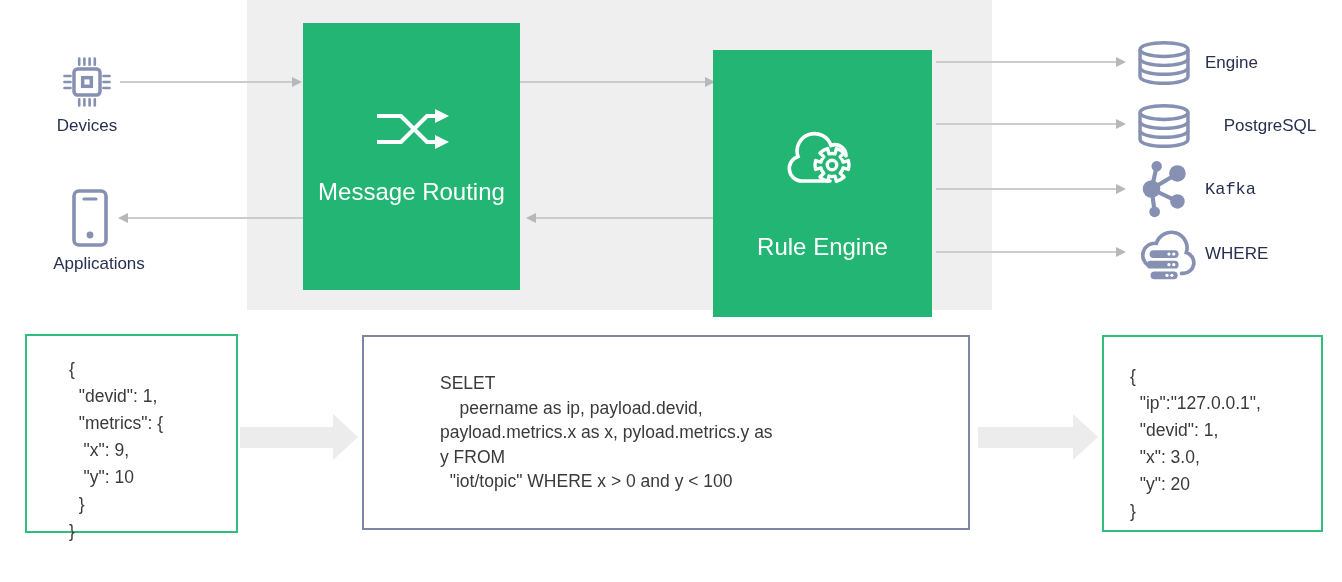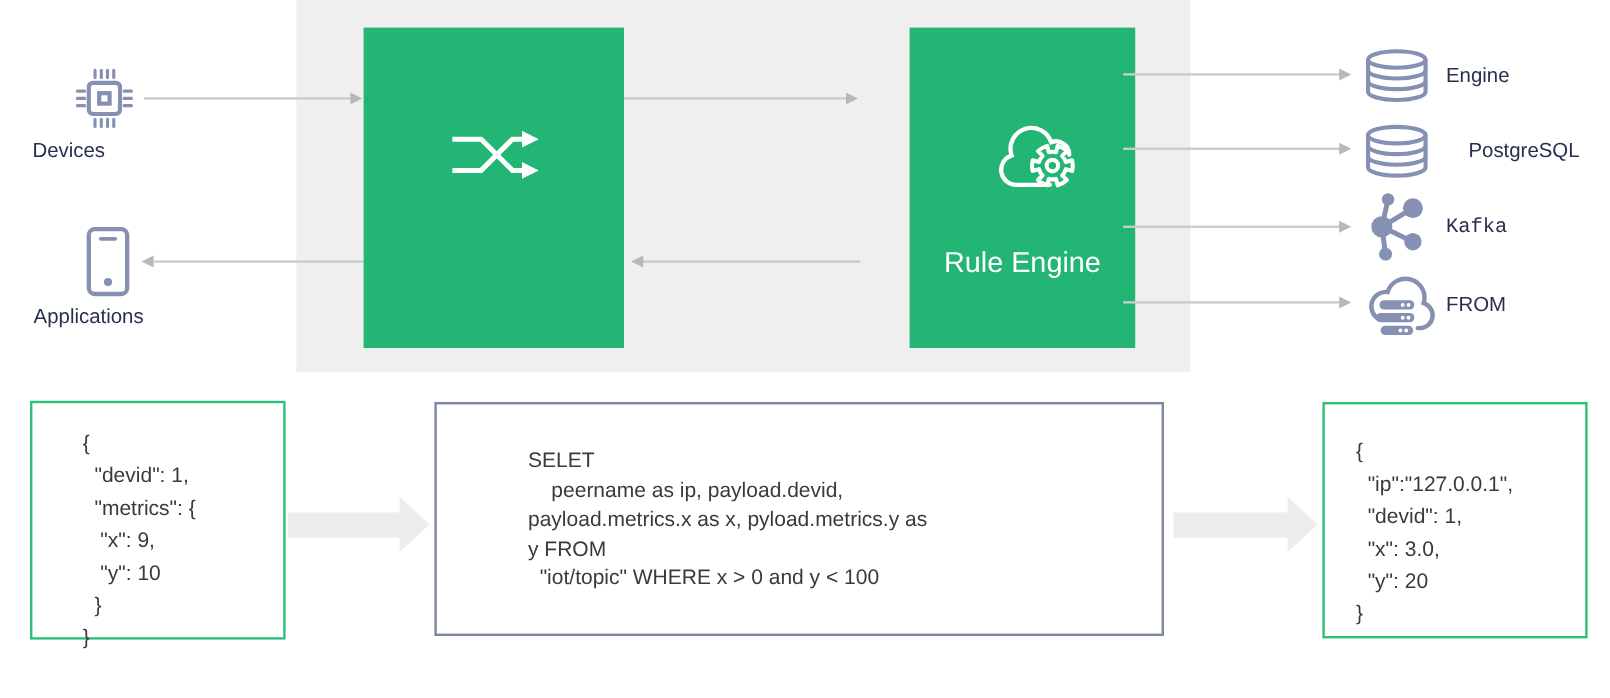--- a/index.html
+++ b/index.html
@@ -10,21 +10,21 @@
   .band{position:absolute;left:247px;top:0;width:745px;height:310px;background:#efefef;}
 
   
   .gbox{position:absolute;width:217px;height:267px;top:23px;background:#23b573;}
   .gbox-label{
     position:absolute;left:0;right:0;text-align:center;color:#ffffff;
     font-size:24px;line-height:33px;font-weight:400;
   }
 
   
-  .ep-label{position:absolute;color:#27304e;font-size:17px;}
+  .ep-label{position:absolute;color:#27304e;font-size:17px;text-align:center;}
 
   
   .hline{position:absolute;height:2px;background:#cbccce;}
   .ah-right{position:absolute;width:0;height:0;
     border-top:5px solid transparent;border-bottom:5px solid transparent;
     border-left:10px solid #b6b8bb;}
   .ah-left{position:absolute;width:0;height:0;
     border-top:5px solid transparent;border-bottom:5px solid transparent;
     border-right:10px solid #b6b8bb;}
 
@@ -87,29 +87,30 @@
 
   <div class="gbox" style="left:303px;">
     <div class="abs" style="left:68px;top:75px;">
       <svg width="82" height="62" viewBox="0 0 82 62" fill="none" stroke="#ffffff">
         <path d="M6 18h24l26 26h10" stroke-width="4.2"></path>
         <path d="M6 44h24l26-26h10" stroke-width="4.2"></path>
         <path d="M64 37l14 7-14 7z" fill="#ffffff" stroke="none"></path>
         <path d="M64 11l14 7-14 7z" fill="#ffffff" stroke="none"></path>
       </svg>
     </div>
+    <div class="gbox-label" style="top:152px;">Message Routing</div>
   </div>
 
   <div class="hline" style="left:520px;top:81px;width:191px;"></div>
   <div class="ah-right" style="left:705px;top:77px;"></div>
 
   <div class="hline" style="left:536px;top:217px;width:181px;"></div>
   <div class="ah-left" style="left:526px;top:213px;"></div>
 
-  <div class="gbox" style="left:758px;width:188px;">
+  <div class="gbox" style="left:713px;width:219px;margin-top:27px;">
     <div class="abs" style="left:71px;top:77px;">
       <svg width="78" height="66" viewBox="0 0 78 66" fill="none">
         <path d="M46 54H18A12.5 12.5 0 0 1 14 29.6 17 17 0 0 1 47 18.5 11 11 0 0 1 62 29" stroke="#ffffff" stroke-width="3.6" stroke-linecap="round"></path>
         <g transform="translate(48,38)">
           <path d="M16.42 -4.4 A17 17 0 0 1 16.42 4.4 L11.11 2.98 A11.5 11.5 0 0 1 8.13 8.13
                    L12.02 12.02 A17 17 0 0 1 4.4 16.42 L2.98 11.11 A11.5 11.5 0 0 1 -2.98 11.11
                    L-4.4 16.42 A17 17 0 0 1 -12.02 12.02 L-8.13 8.13 A11.5 11.5 0 0 1 -11.11 2.98
                    L-16.42 4.4 A17 17 0 0 1 -16.42 -4.4 L-11.11 -2.98 A11.5 11.5 0 0 1 -8.13 -8.13
                    L-12.02 -12.02 A17 17 0 0 1 -4.4 -16.42 L-2.98 -11.11 A11.5 11.5 0 0 1 2.98 -11.11
                    L4.4 -16.42 A17 17 0 0 1 12.02 -12.02 L8.13 -8.13 A11.5 11.5 0 0 1 11.11 -2.98 Z" fill="#23b573" stroke="#ffffff" stroke-width="3.4" stroke-linejoin="round"></path>
@@ -172,21 +173,21 @@
       <g fill="#ffffff">
         <circle cx="34" cy="29" r="1.7"></circle>
           <circle cx="39" cy="29" r="1.7"></circle>
         <circle cx="34" cy="40" r="1.7"></circle>
           <circle cx="39" cy="40" r="1.7"></circle>
         <circle cx="32" cy="51" r="1.7"></circle>
           <circle cx="37" cy="51" r="1.7"></circle>
       </g>
     </svg>
   </div>
-  <div class="ep-label" style="left:1205px;top:244px;text-align:left;width:130px;">FROM</div>
+  <div class="ep-label" style="left:1205px;top:244px;text-align:left;width:130px;">WHERE</div>
 
   <div class="code-box green" style="left:25px;top:334px;width:213px;height:199px;">
     <pre id="input-json-pre">{
   "devid": 1,
   "metrics": {
    "x": 9,
    "y": 10
   }
 }</pre>
   </div>

